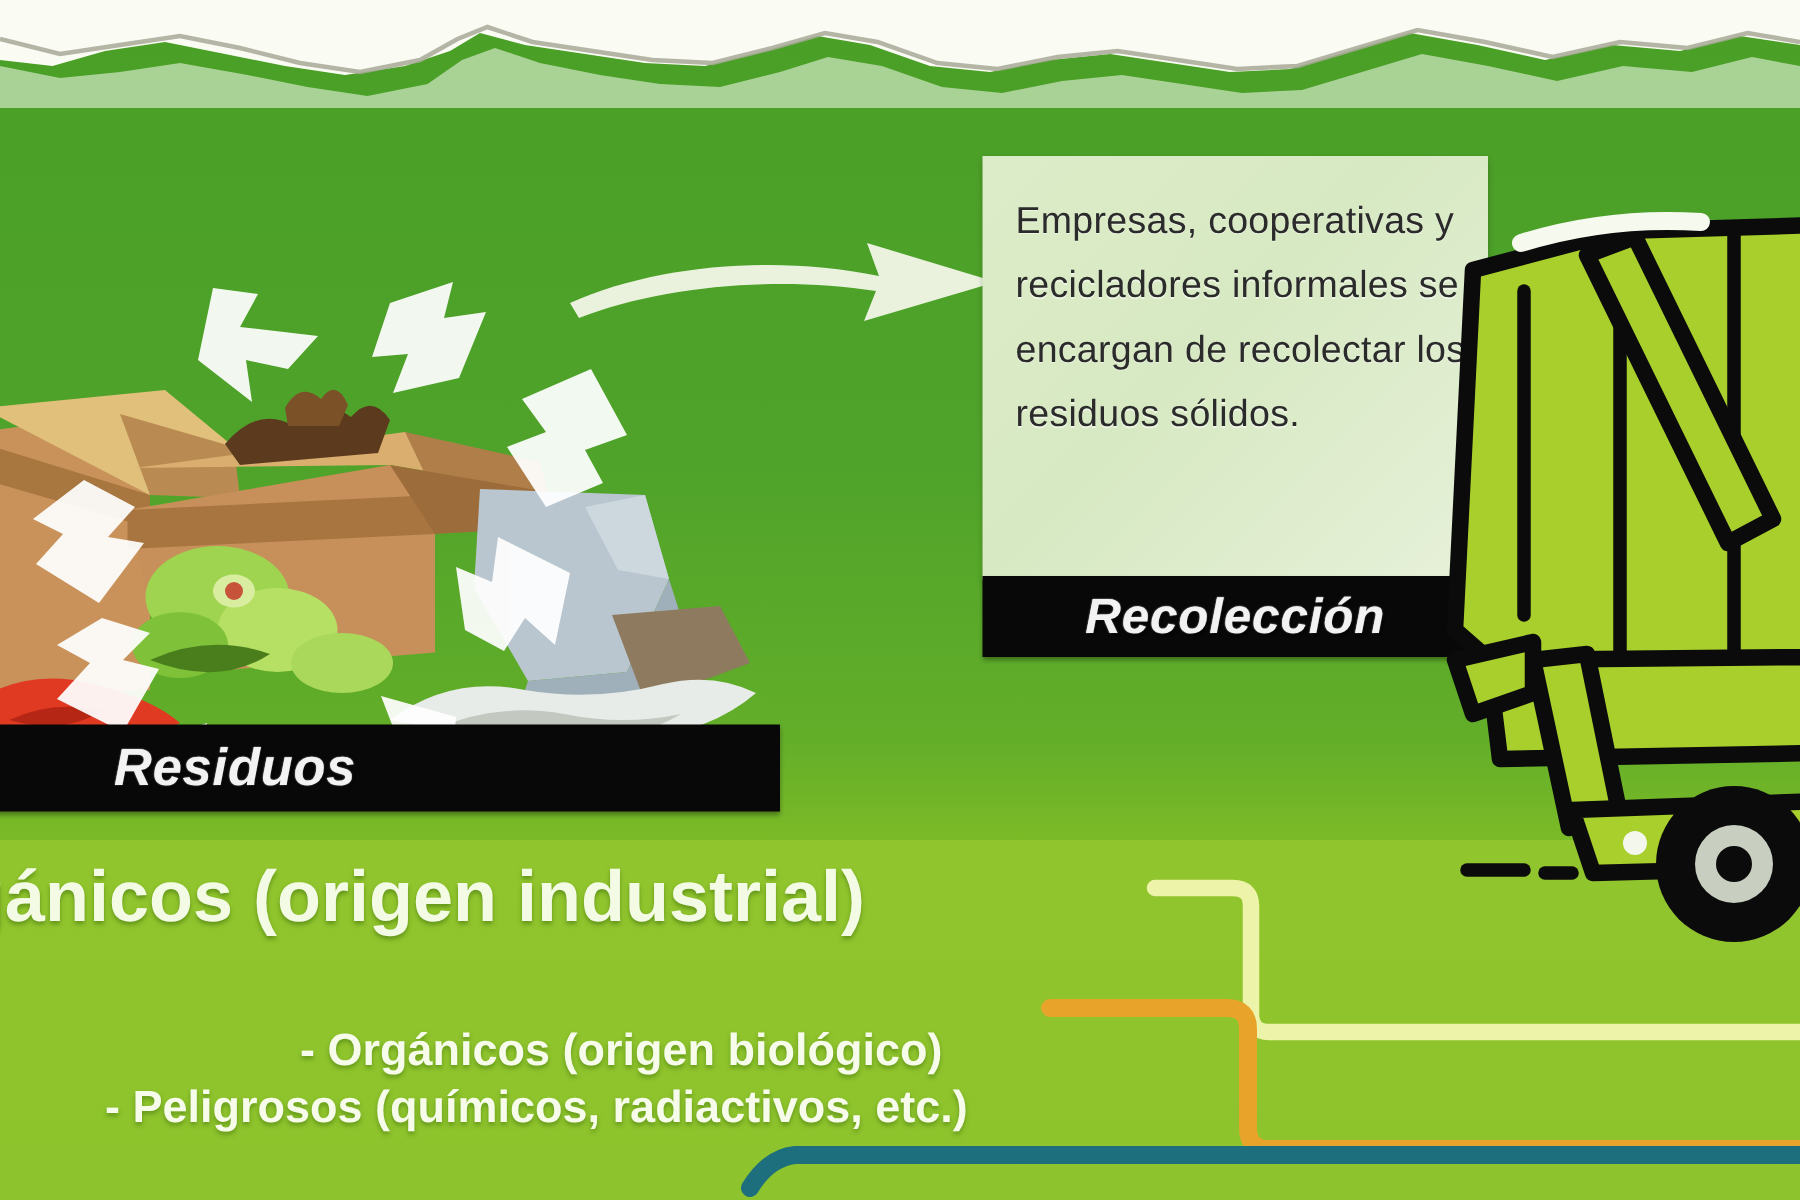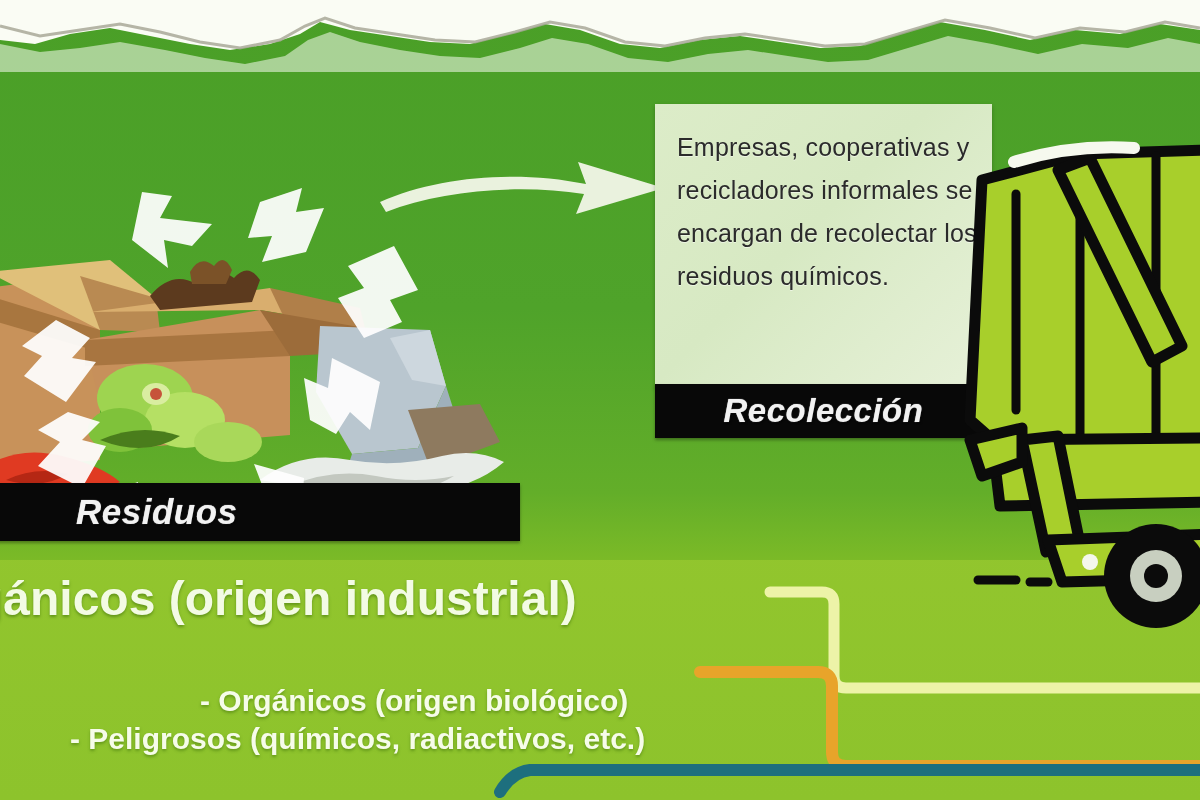--- a/index.html
+++ b/index.html
@@ -160,21 +160,21 @@
       <path d="M350,240 l-6,-42 24,10 4,-30 48,24 -10,48 -20,-18 -14,22 Z"></path>
       <path d="M404,158 l38,-16 -12,-22 28,-10 -24,-44 -46,20 16,22 -26,10 Z"></path>
     </g>
   </svg>
 
   <svg id="flow-arrow" viewBox="0 0 290 80">
     <path d="M2,62 C60,36 140,30 208,44 L200,22 L286,48 L198,74 L206,54 C142,44 64,50 8,72 Z" fill="#f2f7e8" opacity=".95"></path>
   </svg>
 
   <div id="recoleccion-card">
-    <div id="recoleccion-text">Empresas, cooperativas y recicladores informales se encargan de recolectar los residuos químicos.</div>
+    <div id="recoleccion-text">Empresas, cooperativas y recicladores informales se encargan de recolectar los residuos sólidos.</div>
   </div>
   <div class="label-bar" id="recoleccion-bar">
     <span>Recolección</span>
   </div>
 
   <div class="label-bar" id="residuos-bar">
     <span>Residuos</span>
   </div>
 
   <svg id="truck" viewBox="0 0 280 520">

